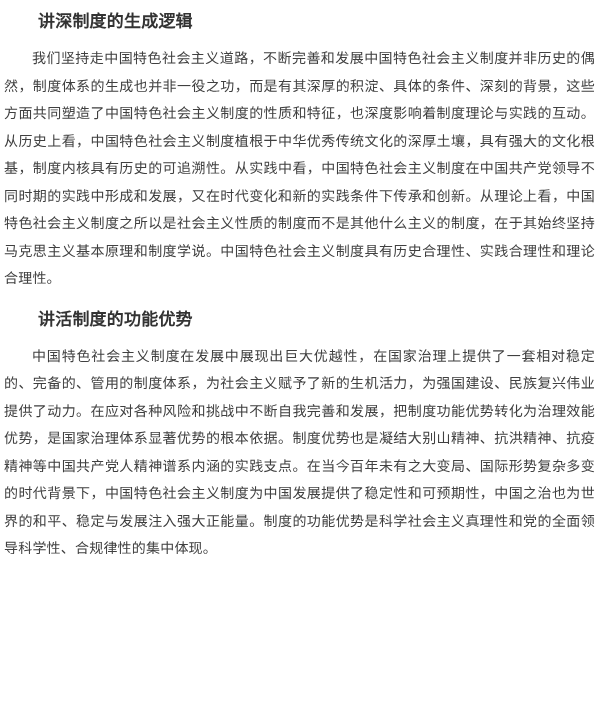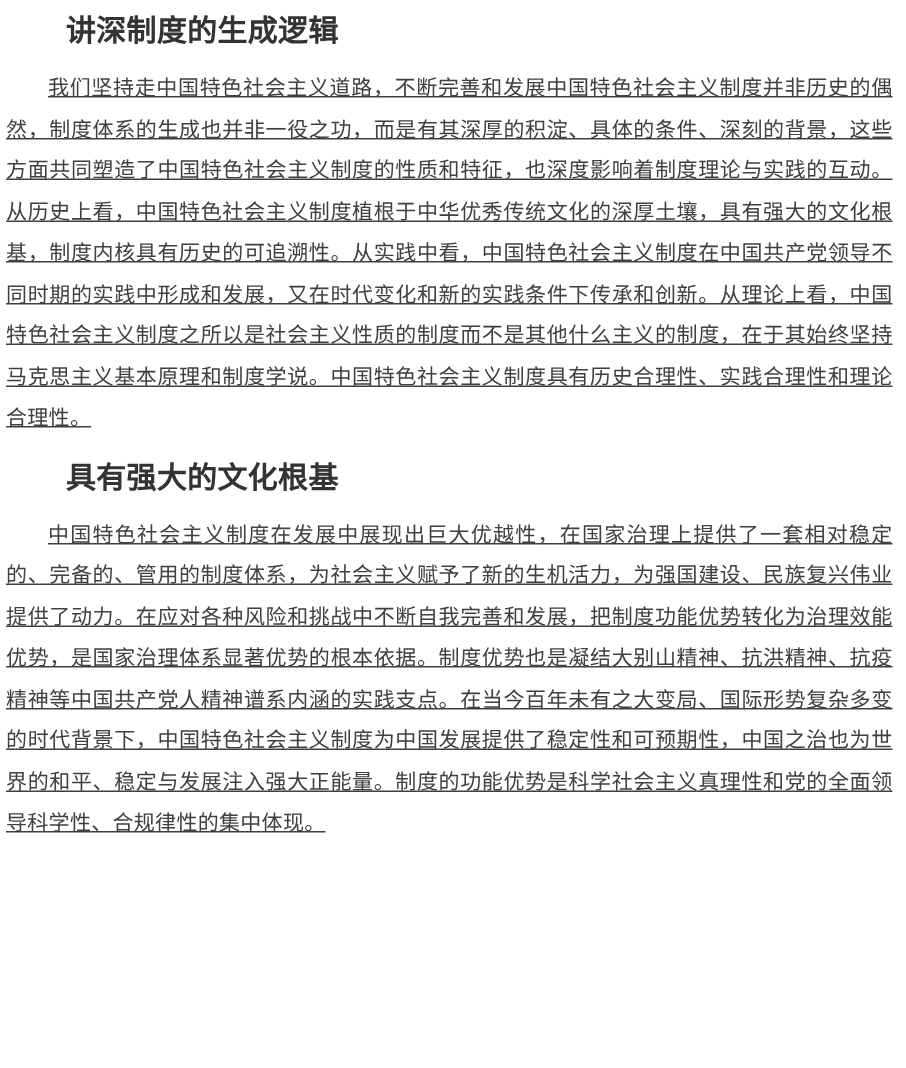--- a/index.html
+++ b/index.html
@@ -16,45 +16,44 @@
     box-sizing: border-box;
     width: 604px;
     padding: 8px 9px 0 4px;
     color: #404040;
     font-size: 14px;
     line-height: 27.5px;
     text-align: justify;
     letter-spacing: 0.2px;
   }
   .article h3 {
-    font-size: 20px;
+    font-size: 17px;
     font-weight: bold;
     color: #333333;
     margin: 12px 0 10px 0;
     text-indent: 2em;
     line-height: 27px;
     text-align: left;
   }
   .article h3:first-child {
     margin-top: 0;
   }
   .article p {
     margin: 0 0 13px 0;
     text-indent: 2em;
     word-break: break-all;
-    text-decoration: underline;
   }
 </style>
 </head>
 <body>
 
 <div class="article">
 
   <h3>讲深制度的生成逻辑</h3>
 
   <p>我们坚持走中国特色社会主义道路，不断完善和发展中国特色社会主义制度并非历史的偶然，制度体系的生成也并非一役之功，而是有其深厚的积淀、具体的条件、深刻的背景，这些方面共同塑造了中国特色社会主义制度的性质和特征，也深度影响着制度理论与实践的互动。从历史上看，中国特色社会主义制度植根于中华优秀传统文化的深厚土壤，具有强大的文化根基，制度内核具有历史的可追溯性。从实践中看，中国特色社会主义制度在中国共产党领导不同时期的实践中形成和发展，又在时代变化和新的实践条件下传承和创新。从理论上看，中国特色社会主义制度之所以是社会主义性质的制度而不是其他什么主义的制度，在于其始终坚持马克思主义基本原理和制度学说。中国特色社会主义制度具有历史合理性、实践合理性和理论合理性。</p>
 
 
-  <h3>具有强大的文化根基</h3>
+  <h3>讲活制度的功能优势</h3>
 
   <p>中国特色社会主义制度在发展中展现出巨大优越性，在国家治理上提供了一套相对稳定的、完备的、管用的制度体系，为社会主义赋予了新的生机活力，为强国建设、民族复兴伟业提供了动力。在应对各种风险和挑战中不断自我完善和发展，把制度功能优势转化为治理效能优势，是国家治理体系显著优势的根本依据。制度优势也是凝结大别山精神、抗洪精神、抗疫精神等中国共产党人精神谱系内涵的实践支点。在当今百年未有之大变局、国际形势复杂多变的时代背景下，中国特色社会主义制度为中国发展提供了稳定性和可预期性，中国之治也为世界的和平、稳定与发展注入强大正能量。制度的功能优势是科学社会主义真理性和党的全面领导科学性、合规律性的集中体现。</p>
 
 </div>
 
 </body></html>

